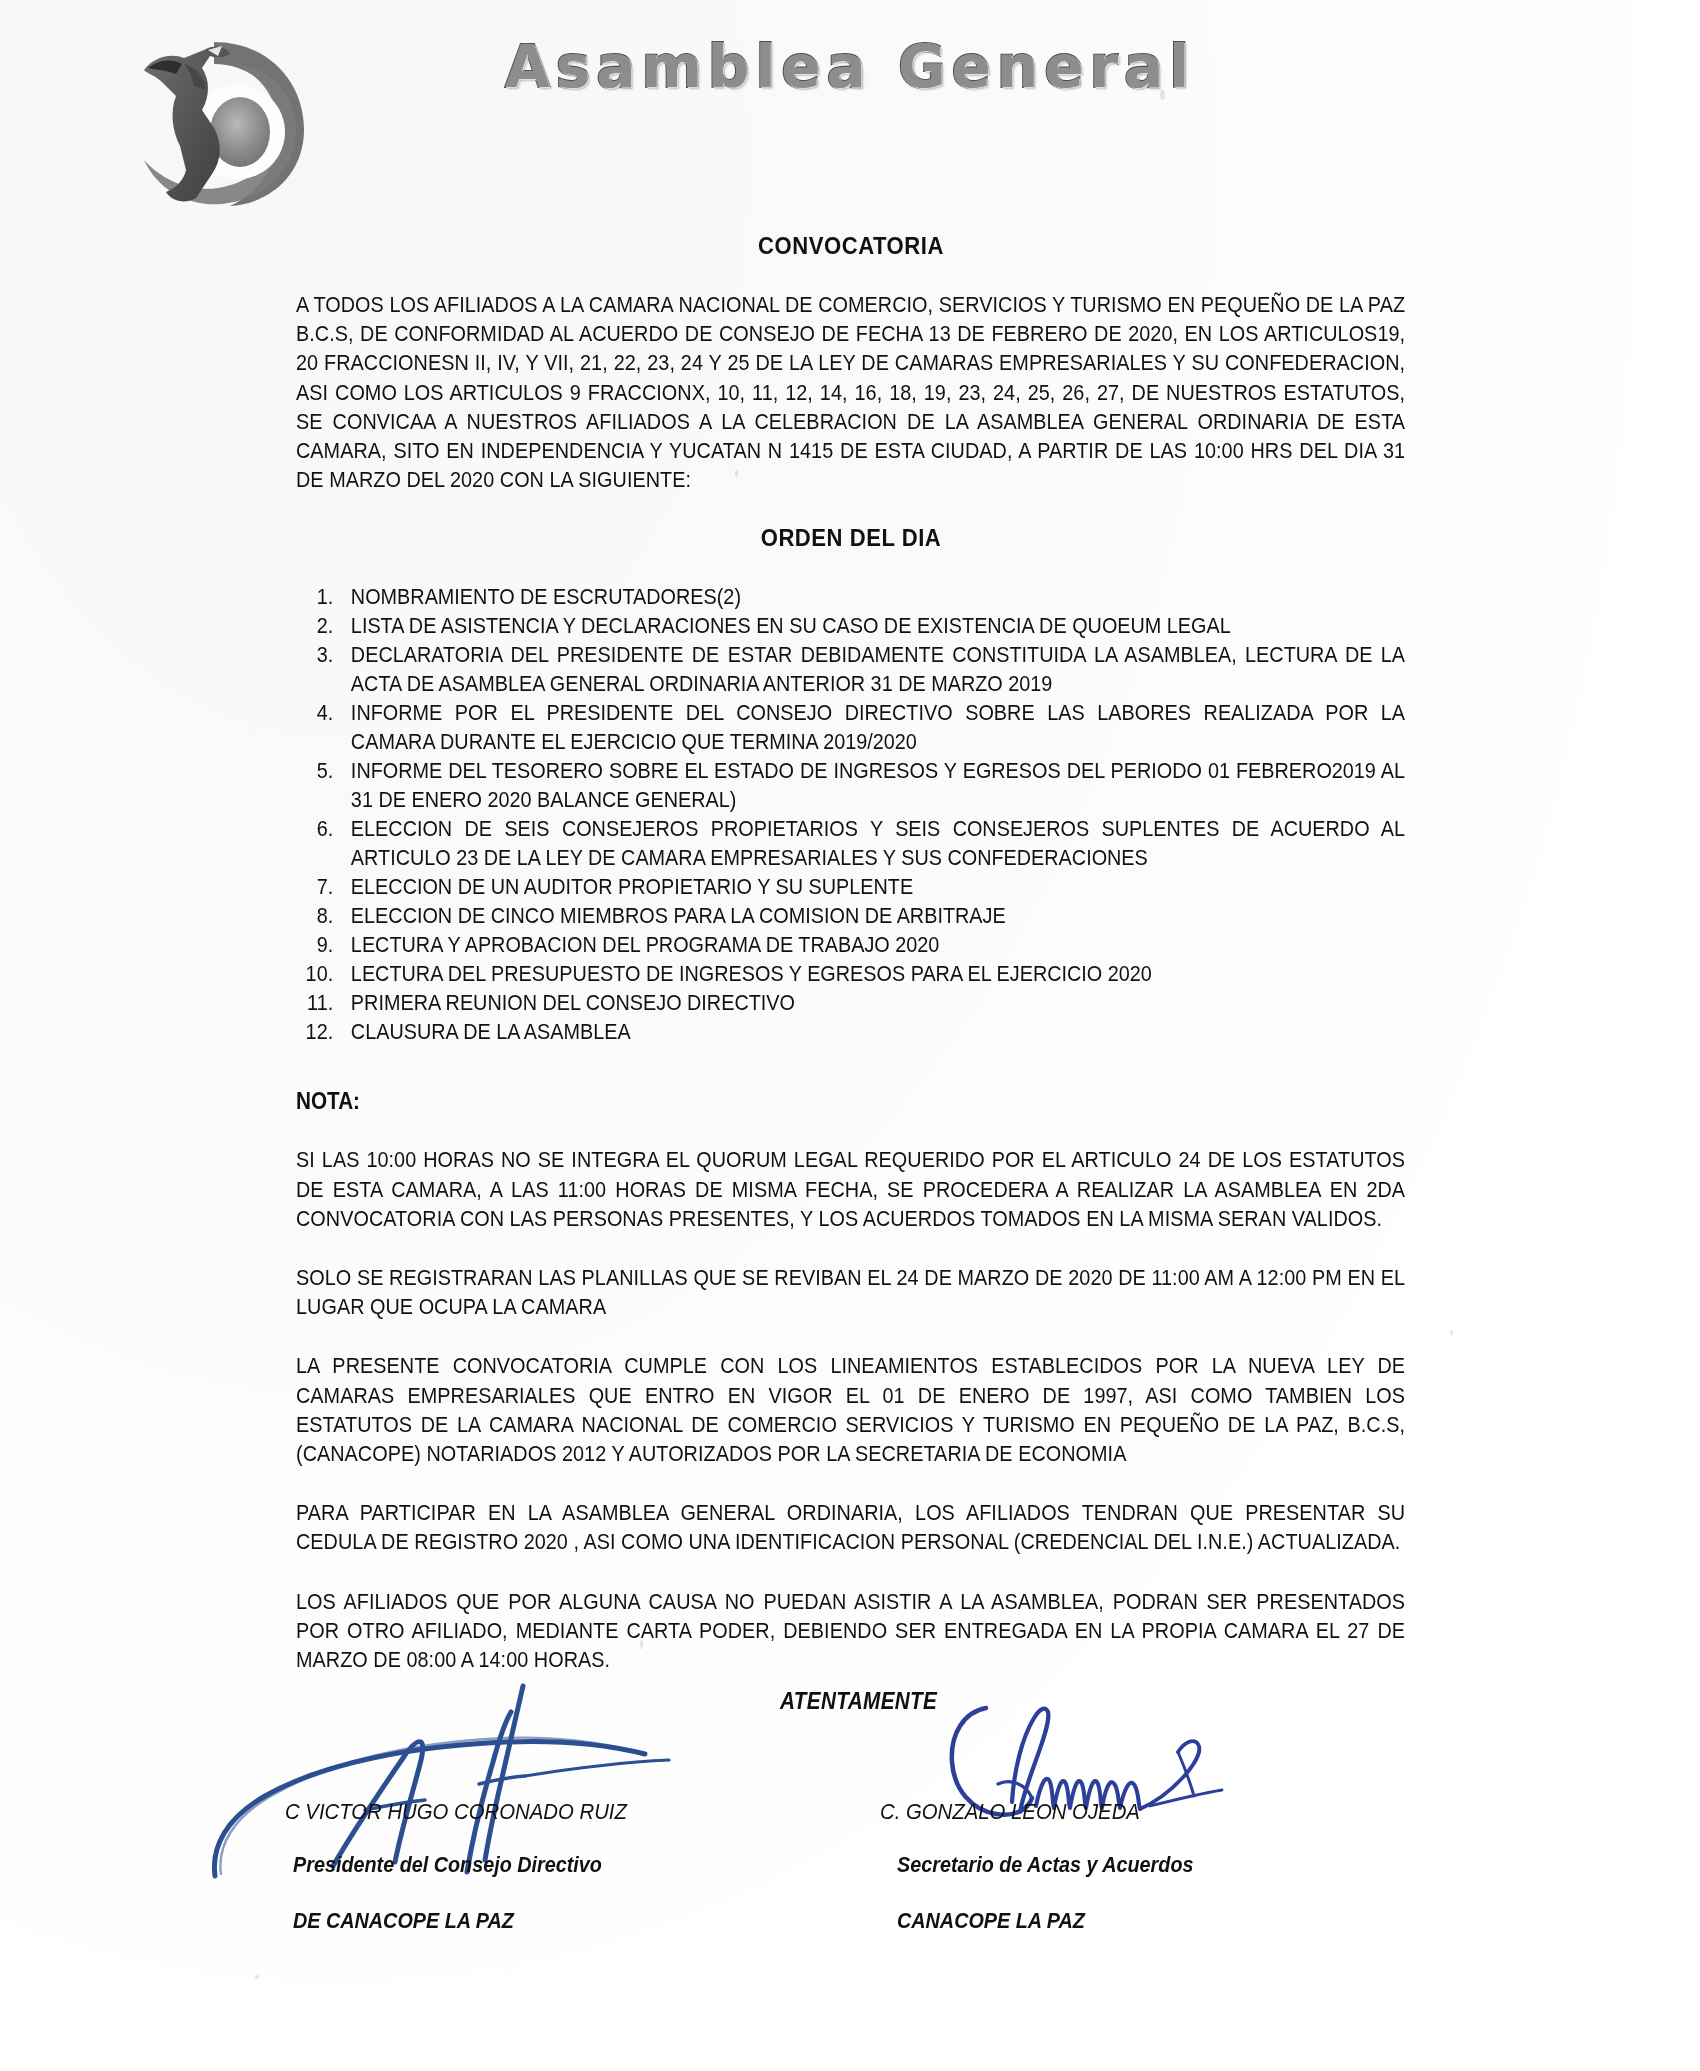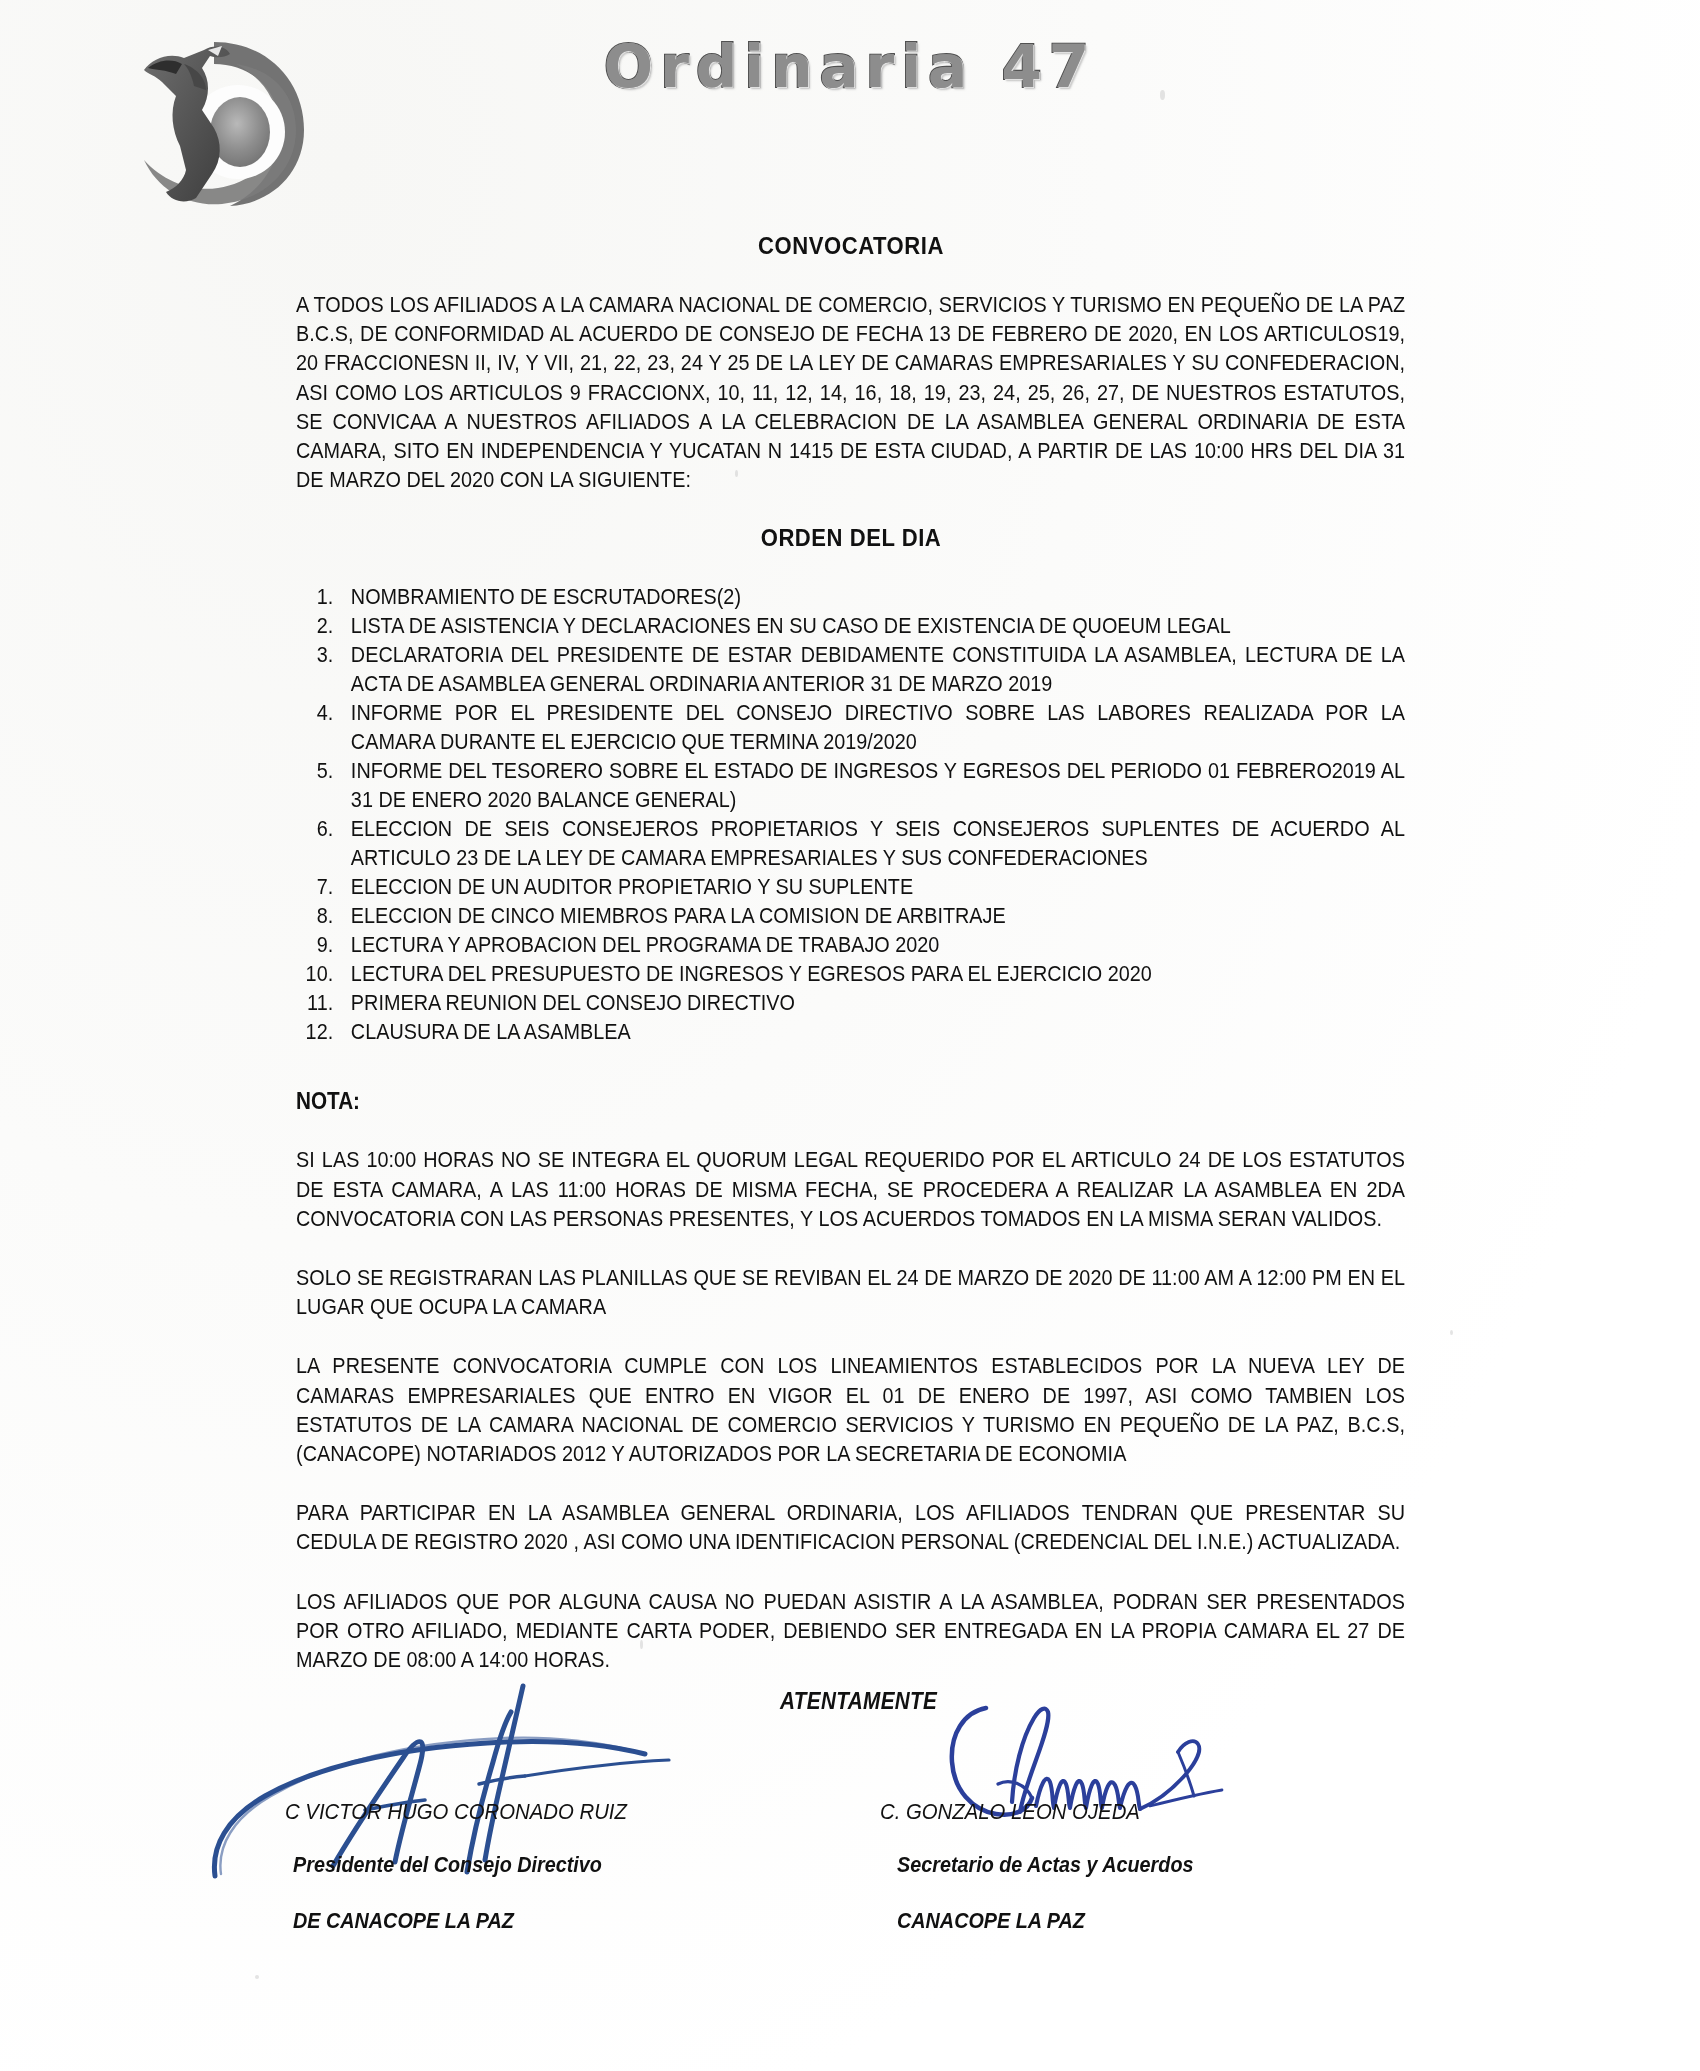--- a/index.html
+++ b/index.html
@@ -262,21 +262,21 @@
                  C68 180 54 178 48 168 C58 164 66 156 68 146
                  L62 122 C54 106 52 88 58 72 L44 58 C38 52 30 50 26 46 Z" fill="url(#bodyg)"></path>
         <path d="M30 44 C40 36 54 34 64 40 L58 50 C48 46 38 46 30 44 Z" fill="#2e2e2e"></path>
         <path d="M66 40 C78 44 88 54 88 66 L76 62 C74 52 70 44 66 40 Z" fill="#474747"></path>
 
         <path d="M90 26 L104 22 L100 32 Z" fill="#ffffff" opacity="0.85"></path>
       </svg>
     </div>
 
     <div class="title-block">
-      <div class="title-line t2">Ordinaria 47</div>
+      <div class="title-line t1">Asamblea General</div>
     </div>
   </div>
 
   <div class="body-area">
 
     <div class="centered-heading">CONVOCATORIA</div>
 
     <div class="gap-md"></div>
 
     <div class="para">A TODOS LOS AFILIADOS A LA CAMARA NACIONAL DE COMERCIO, SERVICIOS Y TURISMO EN PEQUEÑO DE LA PAZ B.C.S, DE CONFORMIDAD AL ACUERDO DE CONSEJO DE FECHA 13  DE FEBRERO DE 2020, EN LOS ARTICULOS19, 20 FRACCIONESN II, IV, Y VII, 21, 22, 23, 24 Y 25 DE LA LEY DE CAMARAS EMPRESARIALES Y SU CONFEDERACION, ASI COMO LOS ARTICULOS 9 FRACCIONX, 10, 11, 12, 14, 16, 18, 19, 23, 24, 25, 26, 27, DE NUESTROS ESTATUTOS, SE CONVICAA A NUESTROS AFILIADOS A LA CELEBRACION DE LA ASAMBLEA GENERAL ORDINARIA DE ESTA CAMARA, SITO EN INDEPENDENCIA Y YUCATAN N 1415 DE ESTA CIUDAD, A PARTIR DE LAS 10:00 HRS DEL DIA 31 DE MARZO DEL 2020 CON LA SIGUIENTE:</div>

